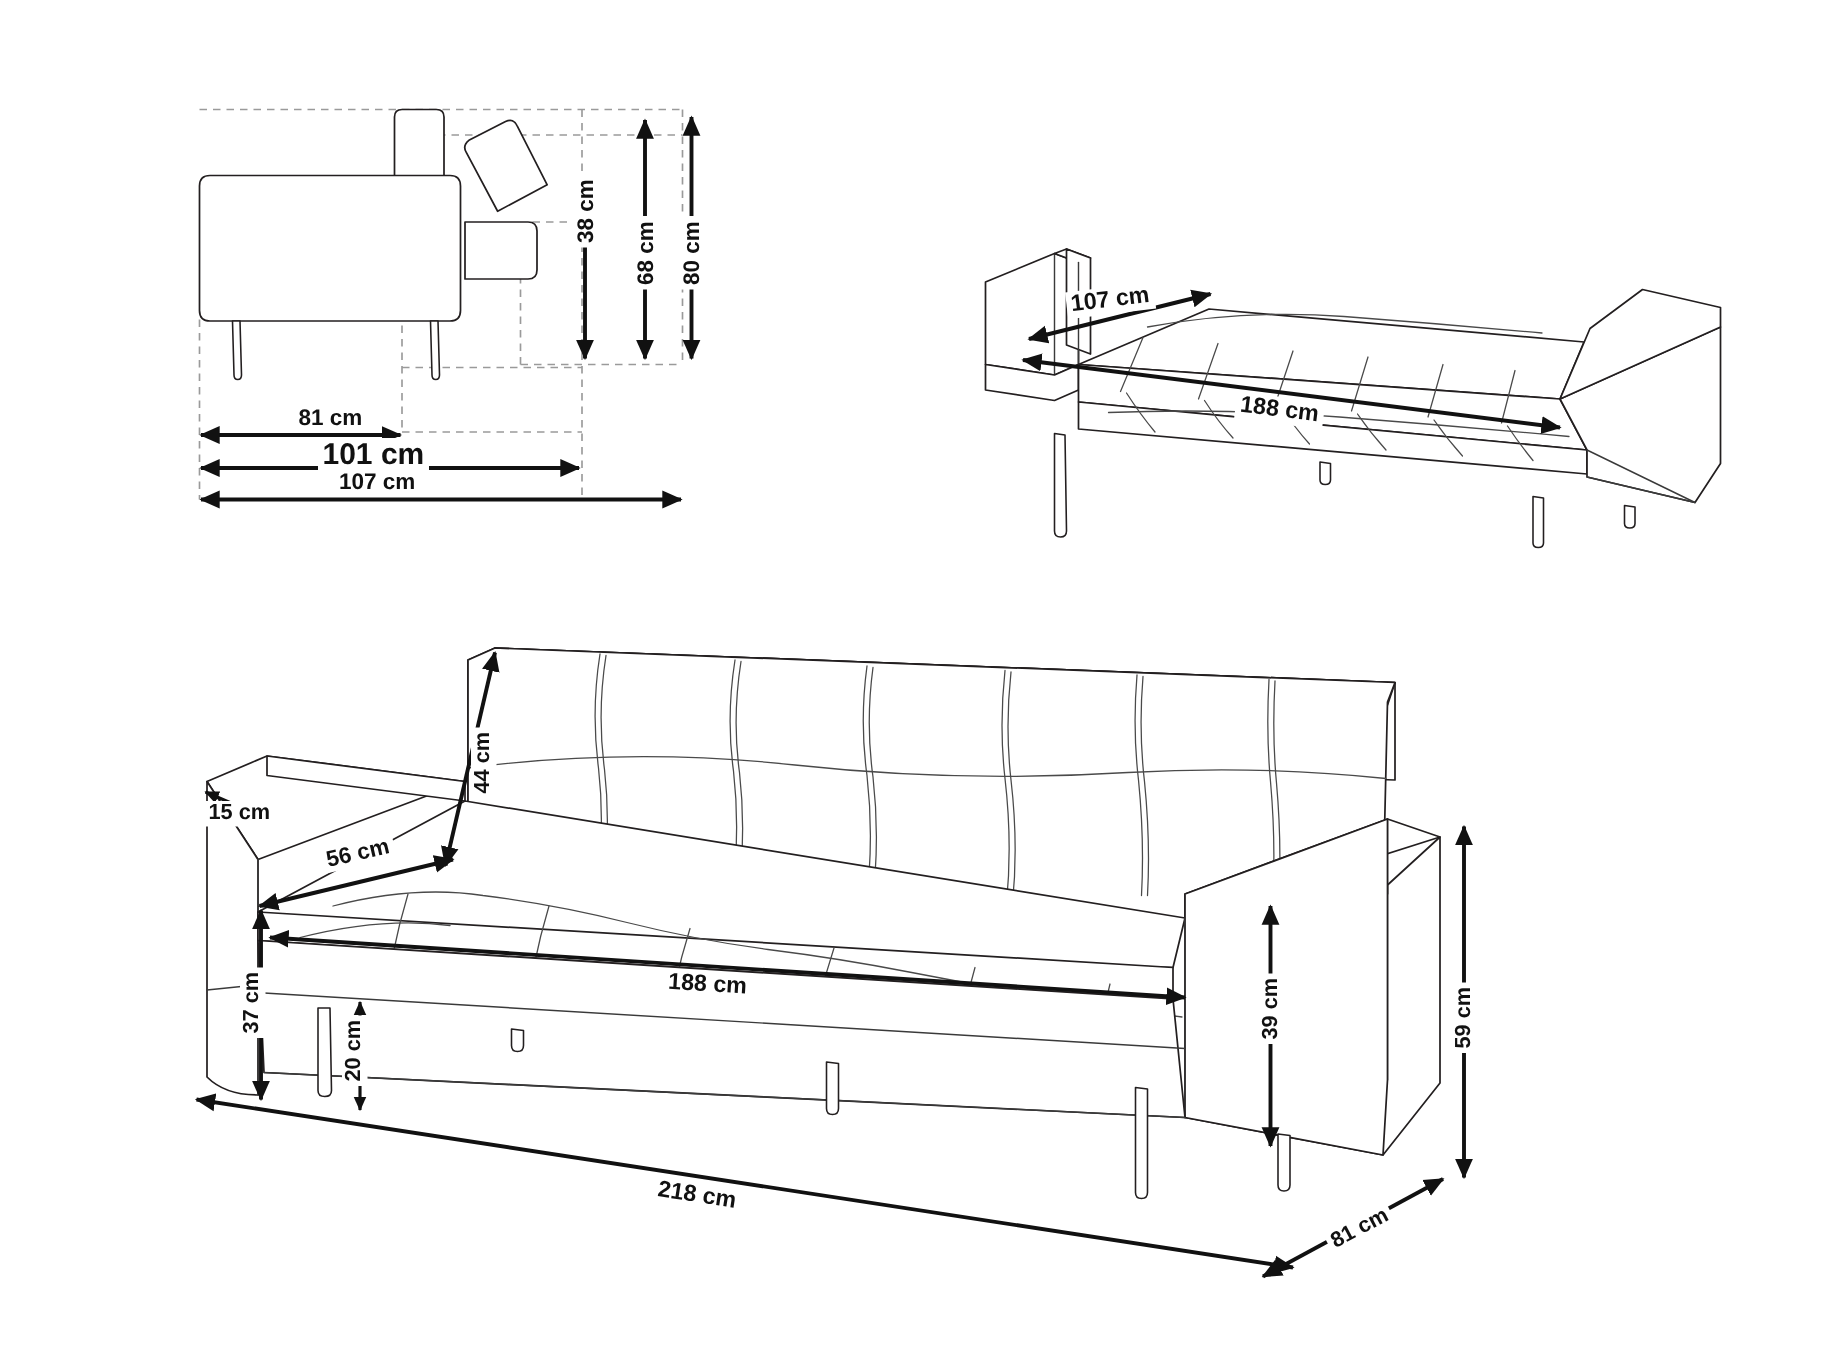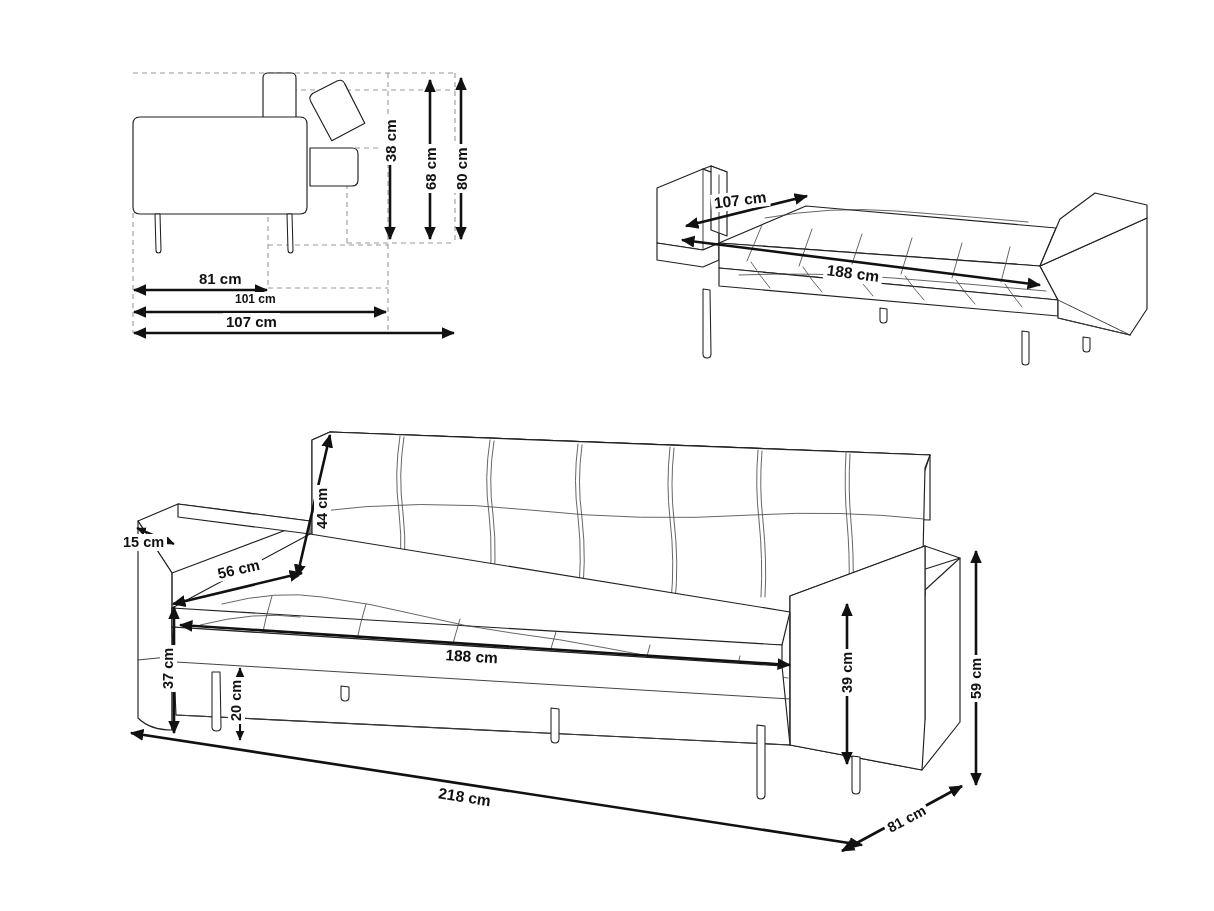--- a/index.html
+++ b/index.html
@@ -268,31 +268,31 @@
 
       <path class="dim" d="M 976 551 L 976 785" marker-start="url(#ah)" marker-end="url(#ah)"></path>
 
       <path class="dim" d="M 131 733 L 862 845" marker-start="url(#ah)" marker-end="url(#ah)"></path>
 
       <path class="dim" d="M 842 851 L 962 786" marker-start="url(#ah)" marker-end="url(#ah)"></path>
     </g>
   </svg>
 
   <div class="label-box" style="left:196px; top:270px; font-size:15px;">81 cm</div>
-  <div class="label-box" style="left:232px; top:292px; font-size:12px;">101 cm</div>
+  <div class="label-box" style="left:212px; top:292px; font-size:20px;">101 cm</div>
   <div class="label-box" style="left:223px; top:313px; font-size:15px;">107 cm</div>
 
   <div class="label-box" style="left:382px; top:165px; font-size:15px; transform:rotate(-90deg); transform-origin:left top;">38 cm</div>
   <div class="label-box" style="left:422px; top:193px; font-size:15px; transform:rotate(-90deg); transform-origin:left top;">68 cm</div>
   <div class="label-box" style="left:453px; top:193px; font-size:15px; transform:rotate(-90deg); transform-origin:left top;">80 cm</div>
 
   <div class="label-box" style="left:710px; top:195px; font-size:15.5px; transform:rotate(-7deg); transform-origin:left top;">107 cm</div>
   <div class="label-box" style="left:825px; top:261px; font-size:15.5px; transform:rotate(7.2deg); transform-origin:left top;">188 cm</div>
 
-  <div class="label-box" style="left:120px; top:534px; font-size:14.5px;">15 cm</div>
+  <div class="label-box" style="left:136px; top:534px; font-size:14.5px;">15 cm</div>
   <div class="label-box" style="left:314px; top:532px; font-size:14.5px; transform:rotate(-90deg); transform-origin:left top;">44 cm</div>
   <div class="label-box" style="left:213px; top:566px; font-size:15px; transform:rotate(-13deg); transform-origin:left top;">56 cm</div>
   <div class="label-box" style="left:160px; top:692px; font-size:14.5px; transform:rotate(-90deg); transform-origin:left top;">37 cm</div>
   <div class="label-box" style="left:228px; top:724px; font-size:14.5px; transform:rotate(-90deg); transform-origin:left top;">20 cm</div>
   <div class="label-box" style="left:443px; top:646px; font-size:15.5px; transform:rotate(3.5deg); transform-origin:left top;">188 cm</div>
   <div class="label-box" style="left:839px; top:696px; font-size:14.5px; transform:rotate(-90deg); transform-origin:left top;">39 cm</div>
   <div class="label-box" style="left:968px; top:702px; font-size:14.5px; transform:rotate(-90deg); transform-origin:left top;">59 cm</div>
   <div class="label-box" style="left:437px; top:784px; font-size:15.5px; transform:rotate(8.7deg); transform-origin:left top;">218 cm</div>
   <div class="label-box" style="left:882px; top:823px; font-size:14.5px; transform:rotate(-28deg); transform-origin:left top;">81 cm</div>
 

